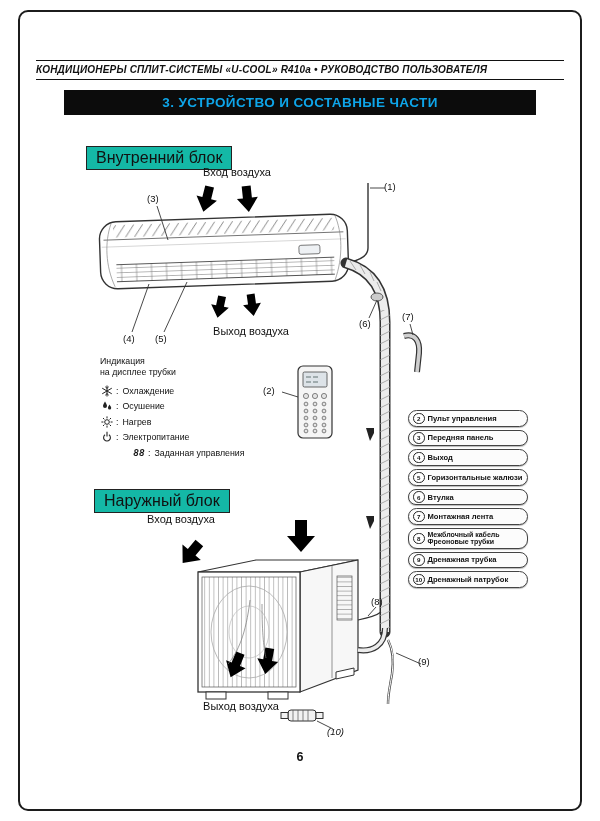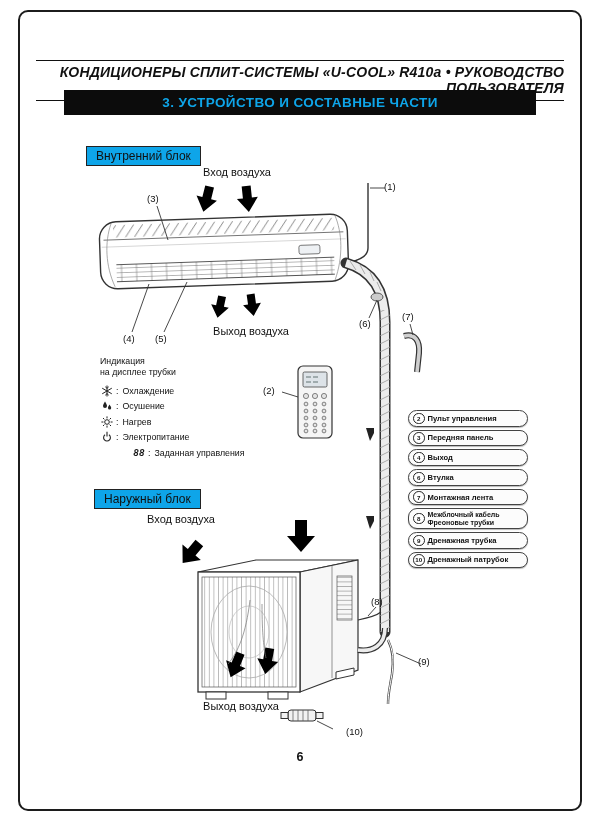--- a/index.html
+++ b/index.html
@@ -2,27 +2,27 @@
 <html><head>
 <meta charset="utf-8">
 <style>
   html,body { margin:0; padding:0; background:#fff; }
   body { font-family:"Liberation Sans", sans-serif; color:#111; }
   .sheet { position:relative; width:600px; height:821px; background:#fff; overflow:hidden; }
   .frame { position:absolute; left:18px; top:10px; right:18px; bottom:10px;
            border:2px solid #1c1c1c; border-radius:10px; }
   .header { position:absolute; left:36px; right:36px; top:60px;
             border-top:1.5px solid #111; border-bottom:1.5px solid #111;
-            padding:3px 0 4px; text-align:right;
-            font-size:14px; font-weight:bold; font-style:italic; letter-spacing:.2px; }
+            padding:3px 0 4px; text-align:left;
+            font-size:10px; font-weight:bold; font-style:italic; letter-spacing:.2px; }
   .titlebar { position:absolute; left:64px; right:64px; top:90px; height:25px;
               background:#0c0c0c; color:#0ea5e9; font-weight:bold; font-size:13.5px;
               display:flex; align-items:center; justify-content:center; letter-spacing:.4px; }
   .boxlabel { position:absolute; border:1.3px solid #222; padding:2px 9px;
-              font-size:12px; background:#0ea5e9; }
+              font-size:16px; background:#14b8a6; }
   .airlabel { position:absolute; font-weight:normal; font-size:11px; width:110px; text-align:center; }
   .callout { position:absolute; font-size:9.5px; }
   .diagram { position:absolute; left:0; top:0; }
   .legend { position:absolute; left:100px; top:356px; width:175px; font-size:8.8px; }
   .legend-title { line-height:1.2; margin-bottom:6px; }
   .legend-row { display:flex; align-items:center; height:15.5px; }
   .legend-row .ic { width:14px; display:flex; justify-content:center; align-items:center; }
   .legend-row .sep { margin:0 4px 0 2px; }
   .digits { font-family:"DejaVu Sans Mono", monospace; font-weight:bold; font-style:italic; font-size:9.5px;margin-left:32px; }
   .parts { position:absolute; left:408px; top:410px; width:120px; }
@@ -199,21 +199,21 @@
 
   <span class="callout" style="left:384px;top:181px;">(1)</span>
   <span class="callout" style="left:263px;top:385px;">(2)</span>
   <span class="callout" style="left:147px;top:193px;">(3)</span>
   <span class="callout" style="left:123px;top:333px;">(4)</span>
   <span class="callout" style="left:155px;top:333px;">(5)</span>
   <span class="callout" style="left:359px;top:318px;">(6)</span>
   <span class="callout" style="left:402px;top:311px;">(7)</span>
   <span class="callout" style="left:371px;top:596px;">(8)</span>
   <span class="callout" style="left:418px;top:656px;">(9)</span>
-  <span class="callout" style="left:346px;top:726px;">(10)</span>
+  <span class="callout" style="left:327px;top:726px;font-style:italic;">(10)</span>
 
   <div class="legend">
     <div class="legend-title">
       <div>Индикация</div>
       <div>на дисплее трубки</div>
     </div>
     <div class="legend-row">
       <span class="ic">
         <svg width="12" height="12" viewBox="0 0 12 12">
             <g stroke="#222" stroke-width="1" fill="none">
@@ -283,20 +283,24 @@
     </div>
     <div class="pill">
       <span class="cnum">3</span>
       <span>Передняя панель</span>
     </div>
     <div class="pill">
       <span class="cnum">4</span>
       <span>Выход</span>
     </div>
     <div class="pill">
+      <span class="cnum">5</span>
+      <span>Горизонтальные жалюзи</span>
+    </div>
+    <div class="pill">
       <span class="cnum">6</span>
       <span>Втулка</span>
     </div>
     <div class="pill">
       <span class="cnum">7</span>
       <span>Монтажная лента</span>
     </div>
     <div class="pill">
       <span class="cnum">8</span>
       <span class="two">

